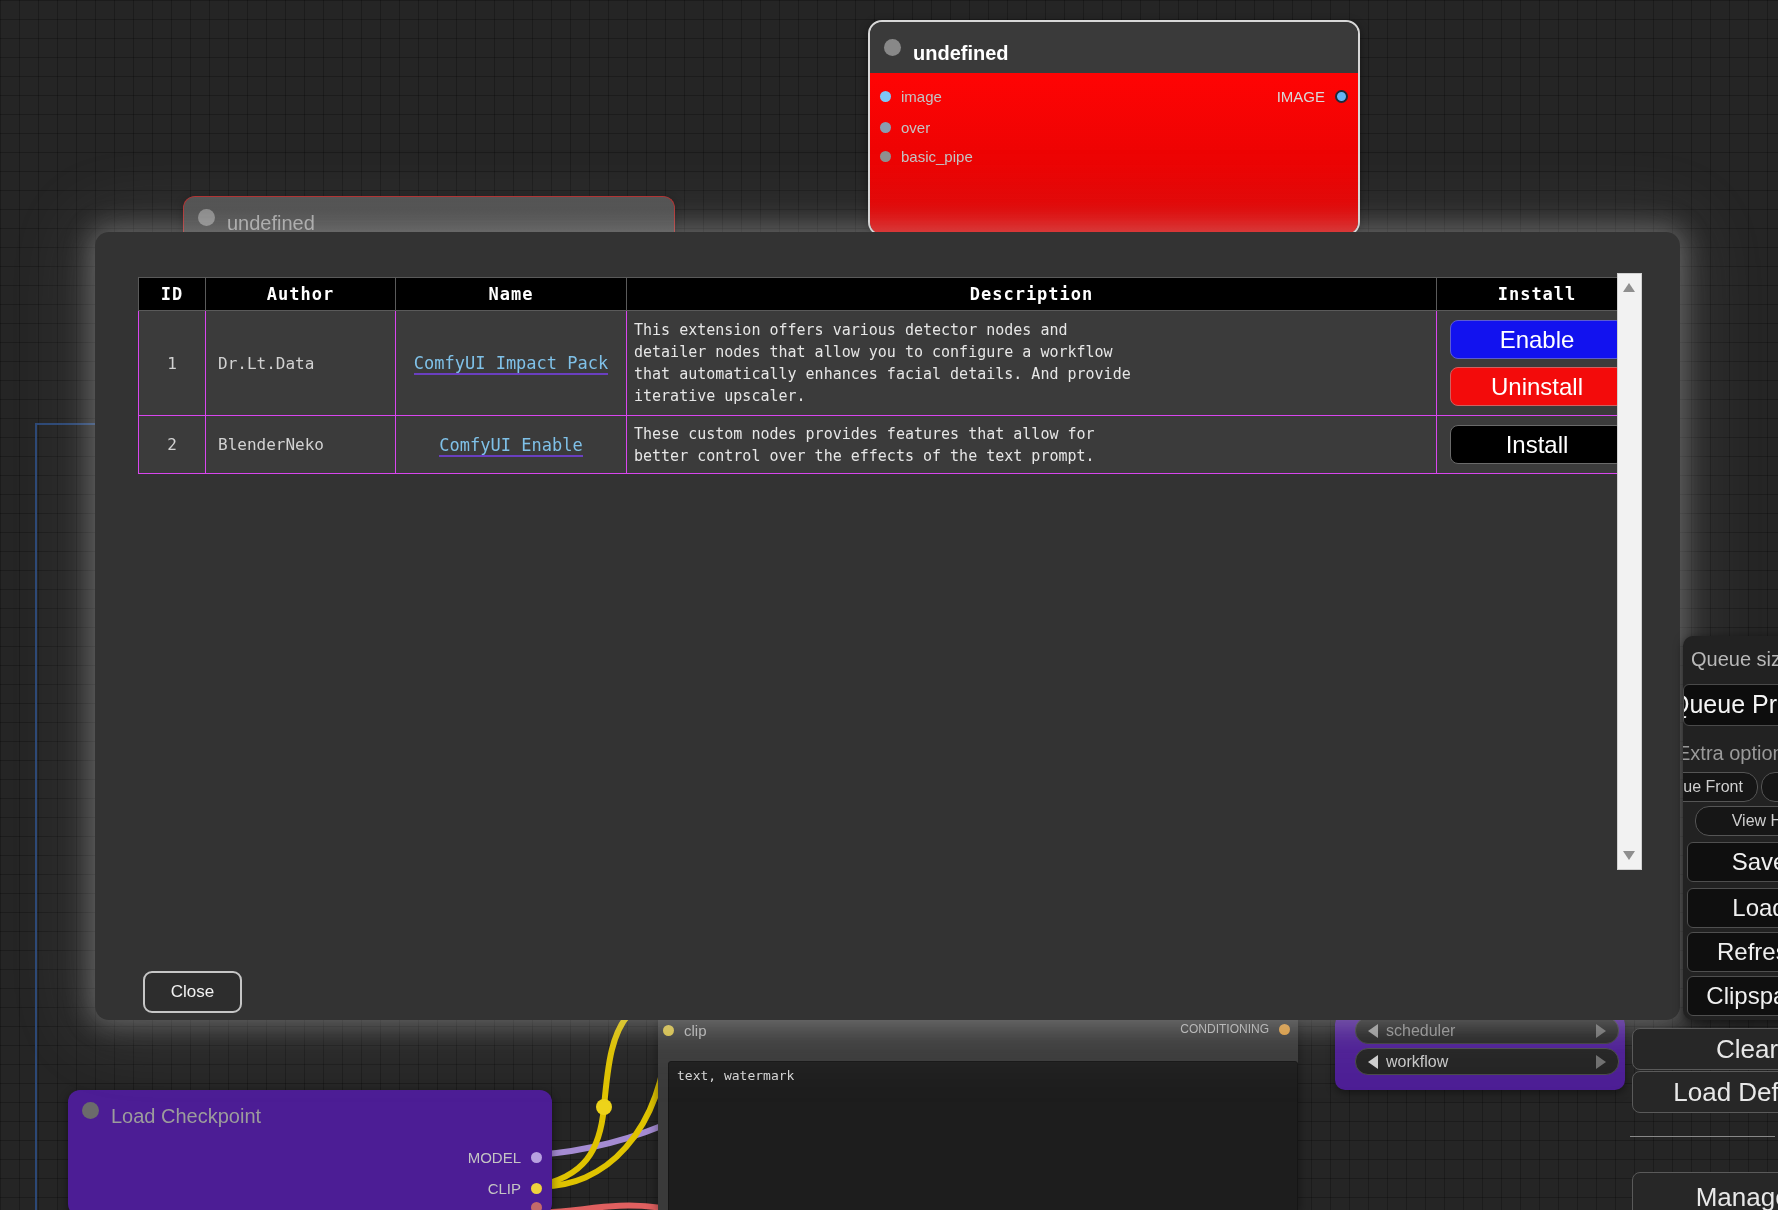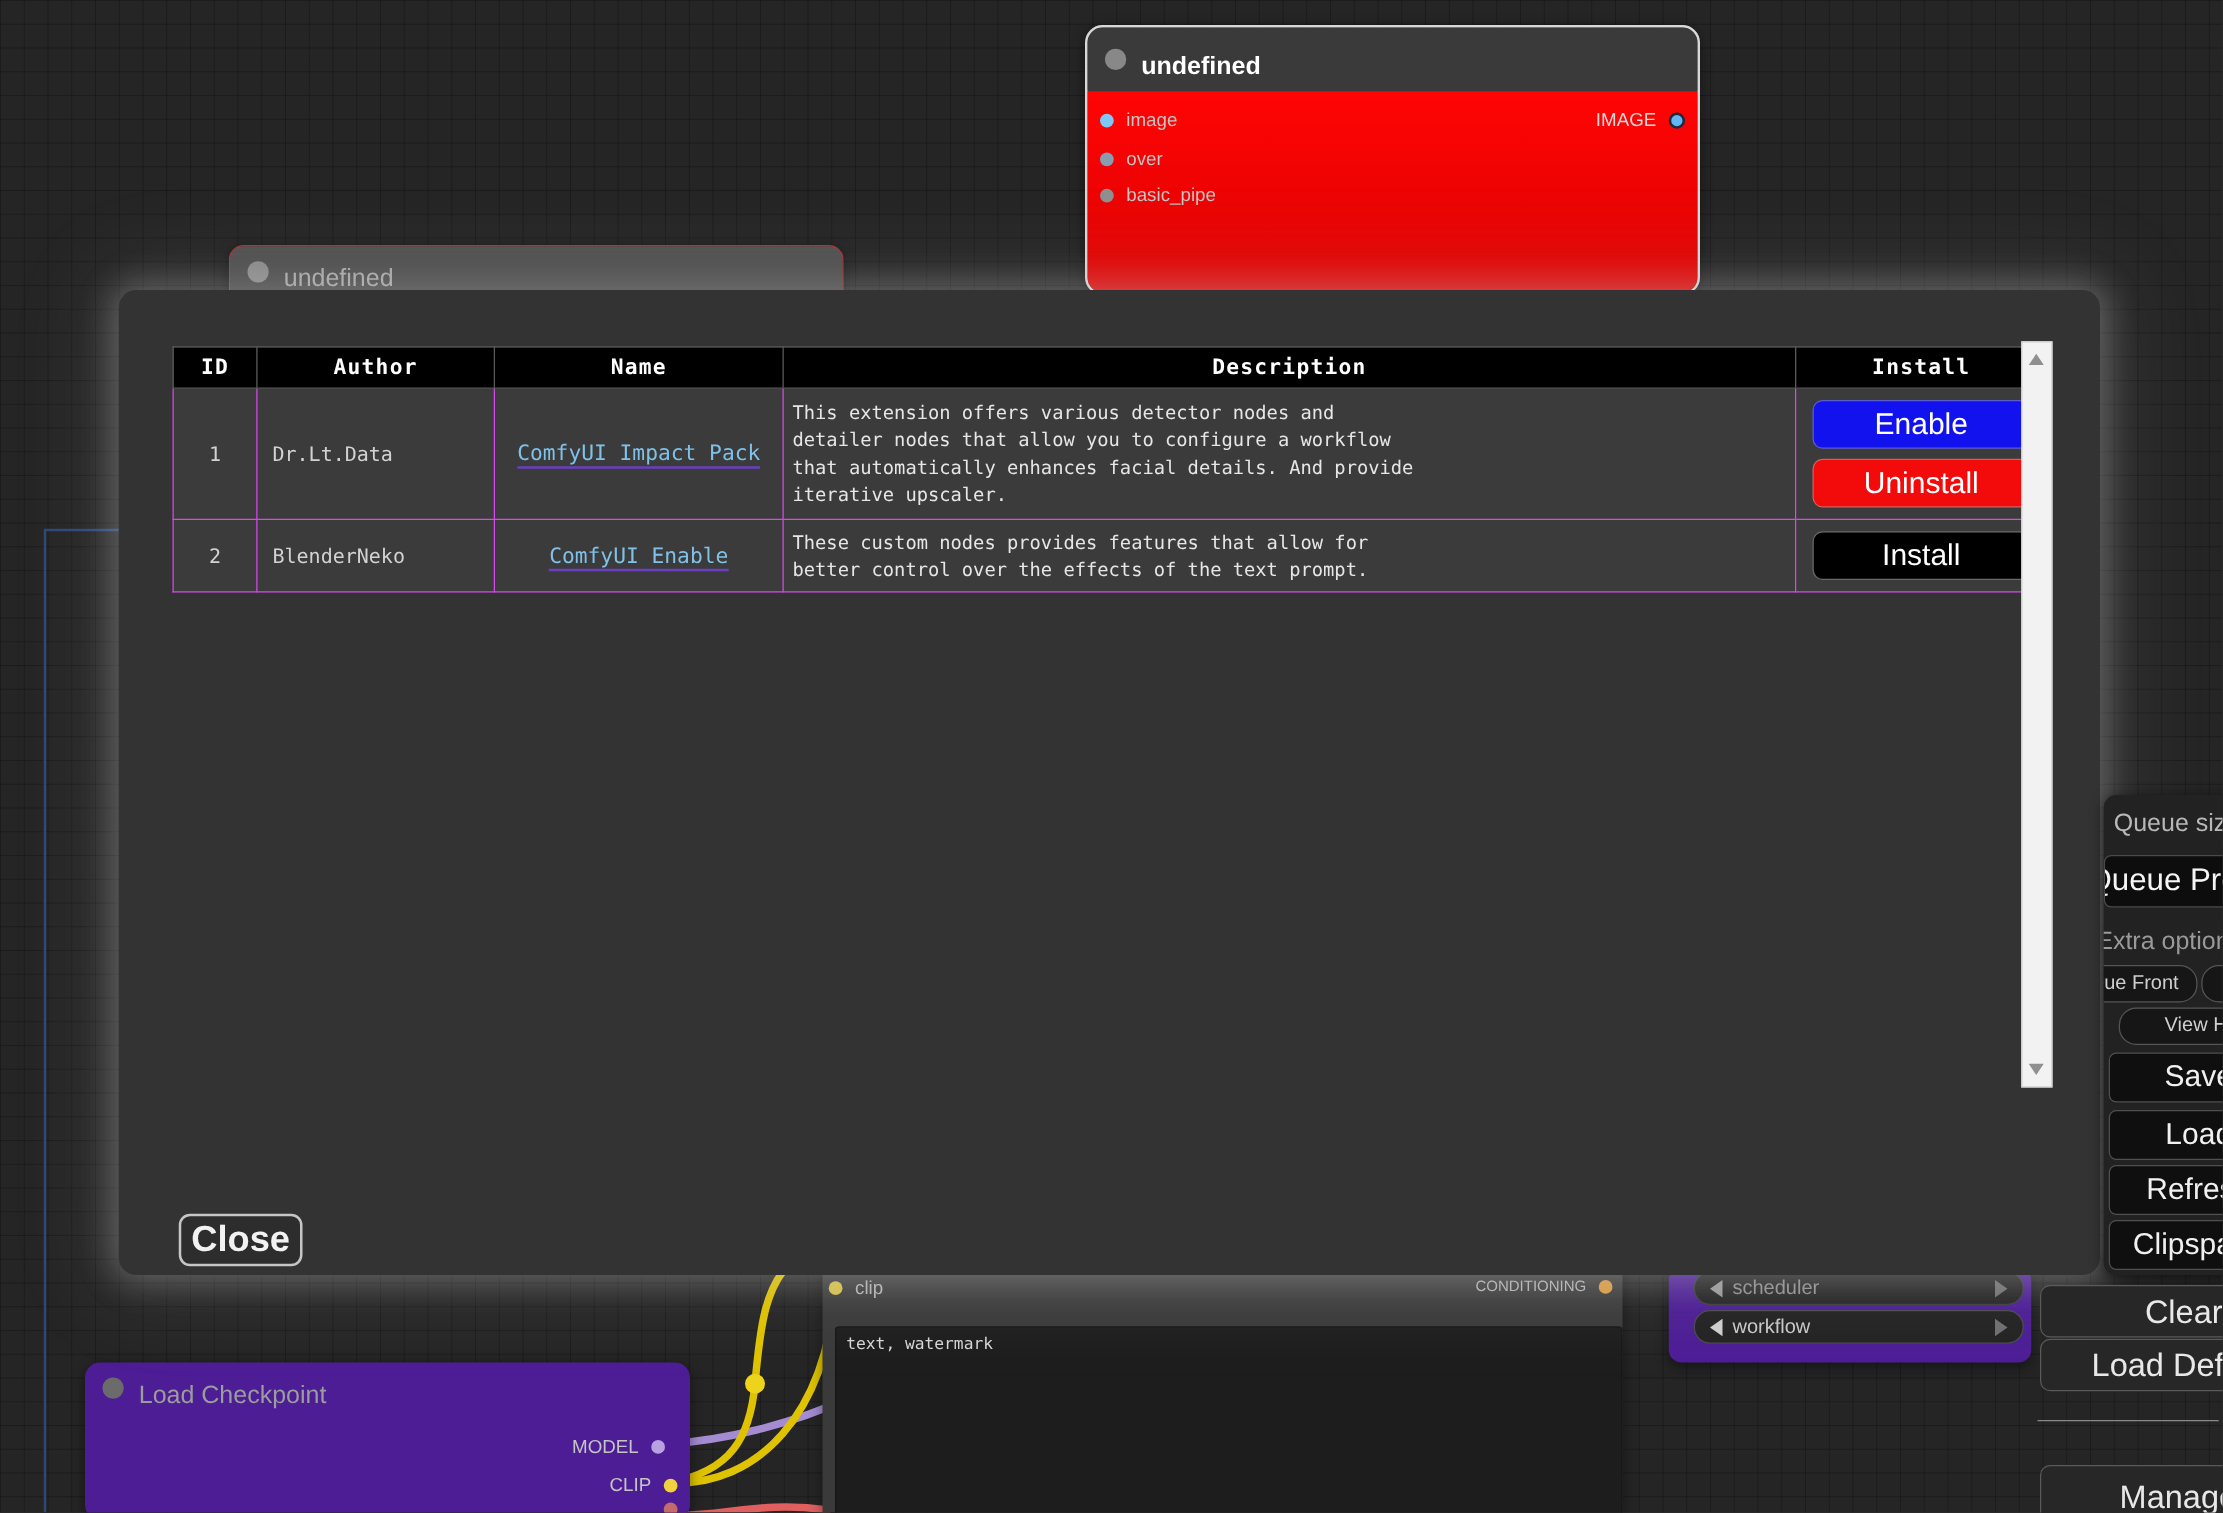--- a/index.html
+++ b/index.html
@@ -75,21 +75,21 @@
     display:flex;align-items:center;justify-content:center;cursor:pointer;}
   .tbtn.enable{background:#1212ef;border:1px solid #5c5cd0;}
   .tbtn.uninstall{background:#f30b0b;border:1px solid #d06060;}
   .tbtn.install{background:#000;border:1px solid #6a6a6a;}
   
   .scrolltrack{position:absolute;left:1522px;top:41px;width:23px;height:595px;background:#f2f2f2;border:1px solid #d0d0d0;}
   .sb-arrow{position:absolute;left:5px;width:0;height:0;border:6px solid transparent;}
   .sb-up{top:9px;border-bottom:9px solid #8f8f8f;border-top:none;}
   .sb-down{bottom:9px;border-top:9px solid #8f8f8f;border-bottom:none;}
   .close-btn{position:absolute;left:48px;top:739px;width:95px;height:38px;background:#2d2d2d;border:2px solid #c6c6c6;
-    border-radius:9px;color:#f2f2f2;font-size:29px;display:flex;align-items:center;justify-content:center;cursor:pointer;font-weight:bold;}
+    border-radius:9px;color:#f2f2f2;font-size:17px;display:flex;align-items:center;justify-content:center;cursor:pointer;}
   
   .side-panel{position:absolute;left:1683px;top:636px;width:200px;height:384px;background:#222;border-radius:10px;overflow:hidden;
     box-shadow:0 2px 10px rgba(0,0,0,.5);}
   .queue-size{position:absolute;left:8px;top:12px;font-size:20px;color:#b8b8b8;white-space:nowrap;}
   .queue-prompt{position:absolute;left:0;top:48px;width:200px;height:40px;background:#0d0d0d;border:1px solid #4a4a4a;border-radius:6px;
     overflow:hidden;cursor:pointer;}
   .queue-prompt span{position:absolute;left:-14px;top:5px;font-size:25px;color:#f5f5f5;white-space:nowrap;}
   .extra-options{position:absolute;left:-6px;top:106px;font-size:20px;color:#9a9a9a;white-space:nowrap;}
   .pill{position:absolute;height:28px;background:#161616;border:1px solid #555;border-radius:14px;color:#cfcfcf;
     font-size:16px;display:flex;align-items:center;justify-content:center;white-space:nowrap;cursor:pointer;}
@@ -142,21 +142,21 @@
     <span class="dot" style="background:#64b5f6;border:2px solid #1d2b3a;width:9px;height:9px;"></span>
     <span style="color:#d8d8d8;">IMAGE</span>
   </div>
 </div>
 
 <div class="node ckpt-node">
   <div class="node-header">
     <span class="collapse-dot"></span>
     <span class="node-title">Load Checkpoint</span>
   </div>
-  <div class="slot right" style="right:20px;top:59px;">
+  <div class="slot right" style="right:10px;top:59px;">
     <span class="dot" style="background:#b8a1e0;"></span>
     <span>MODEL</span>
   </div>
   <div class="slot right" style="right:10px;top:90px;">
     <span class="dot" style="background:#efd23e;"></span>
     <span>CLIP</span>
   </div>
   <div class="slot right" style="right:10px;top:112px;">
     <span class="dot" style="background:#c46a6a;"></span>
   </div>

